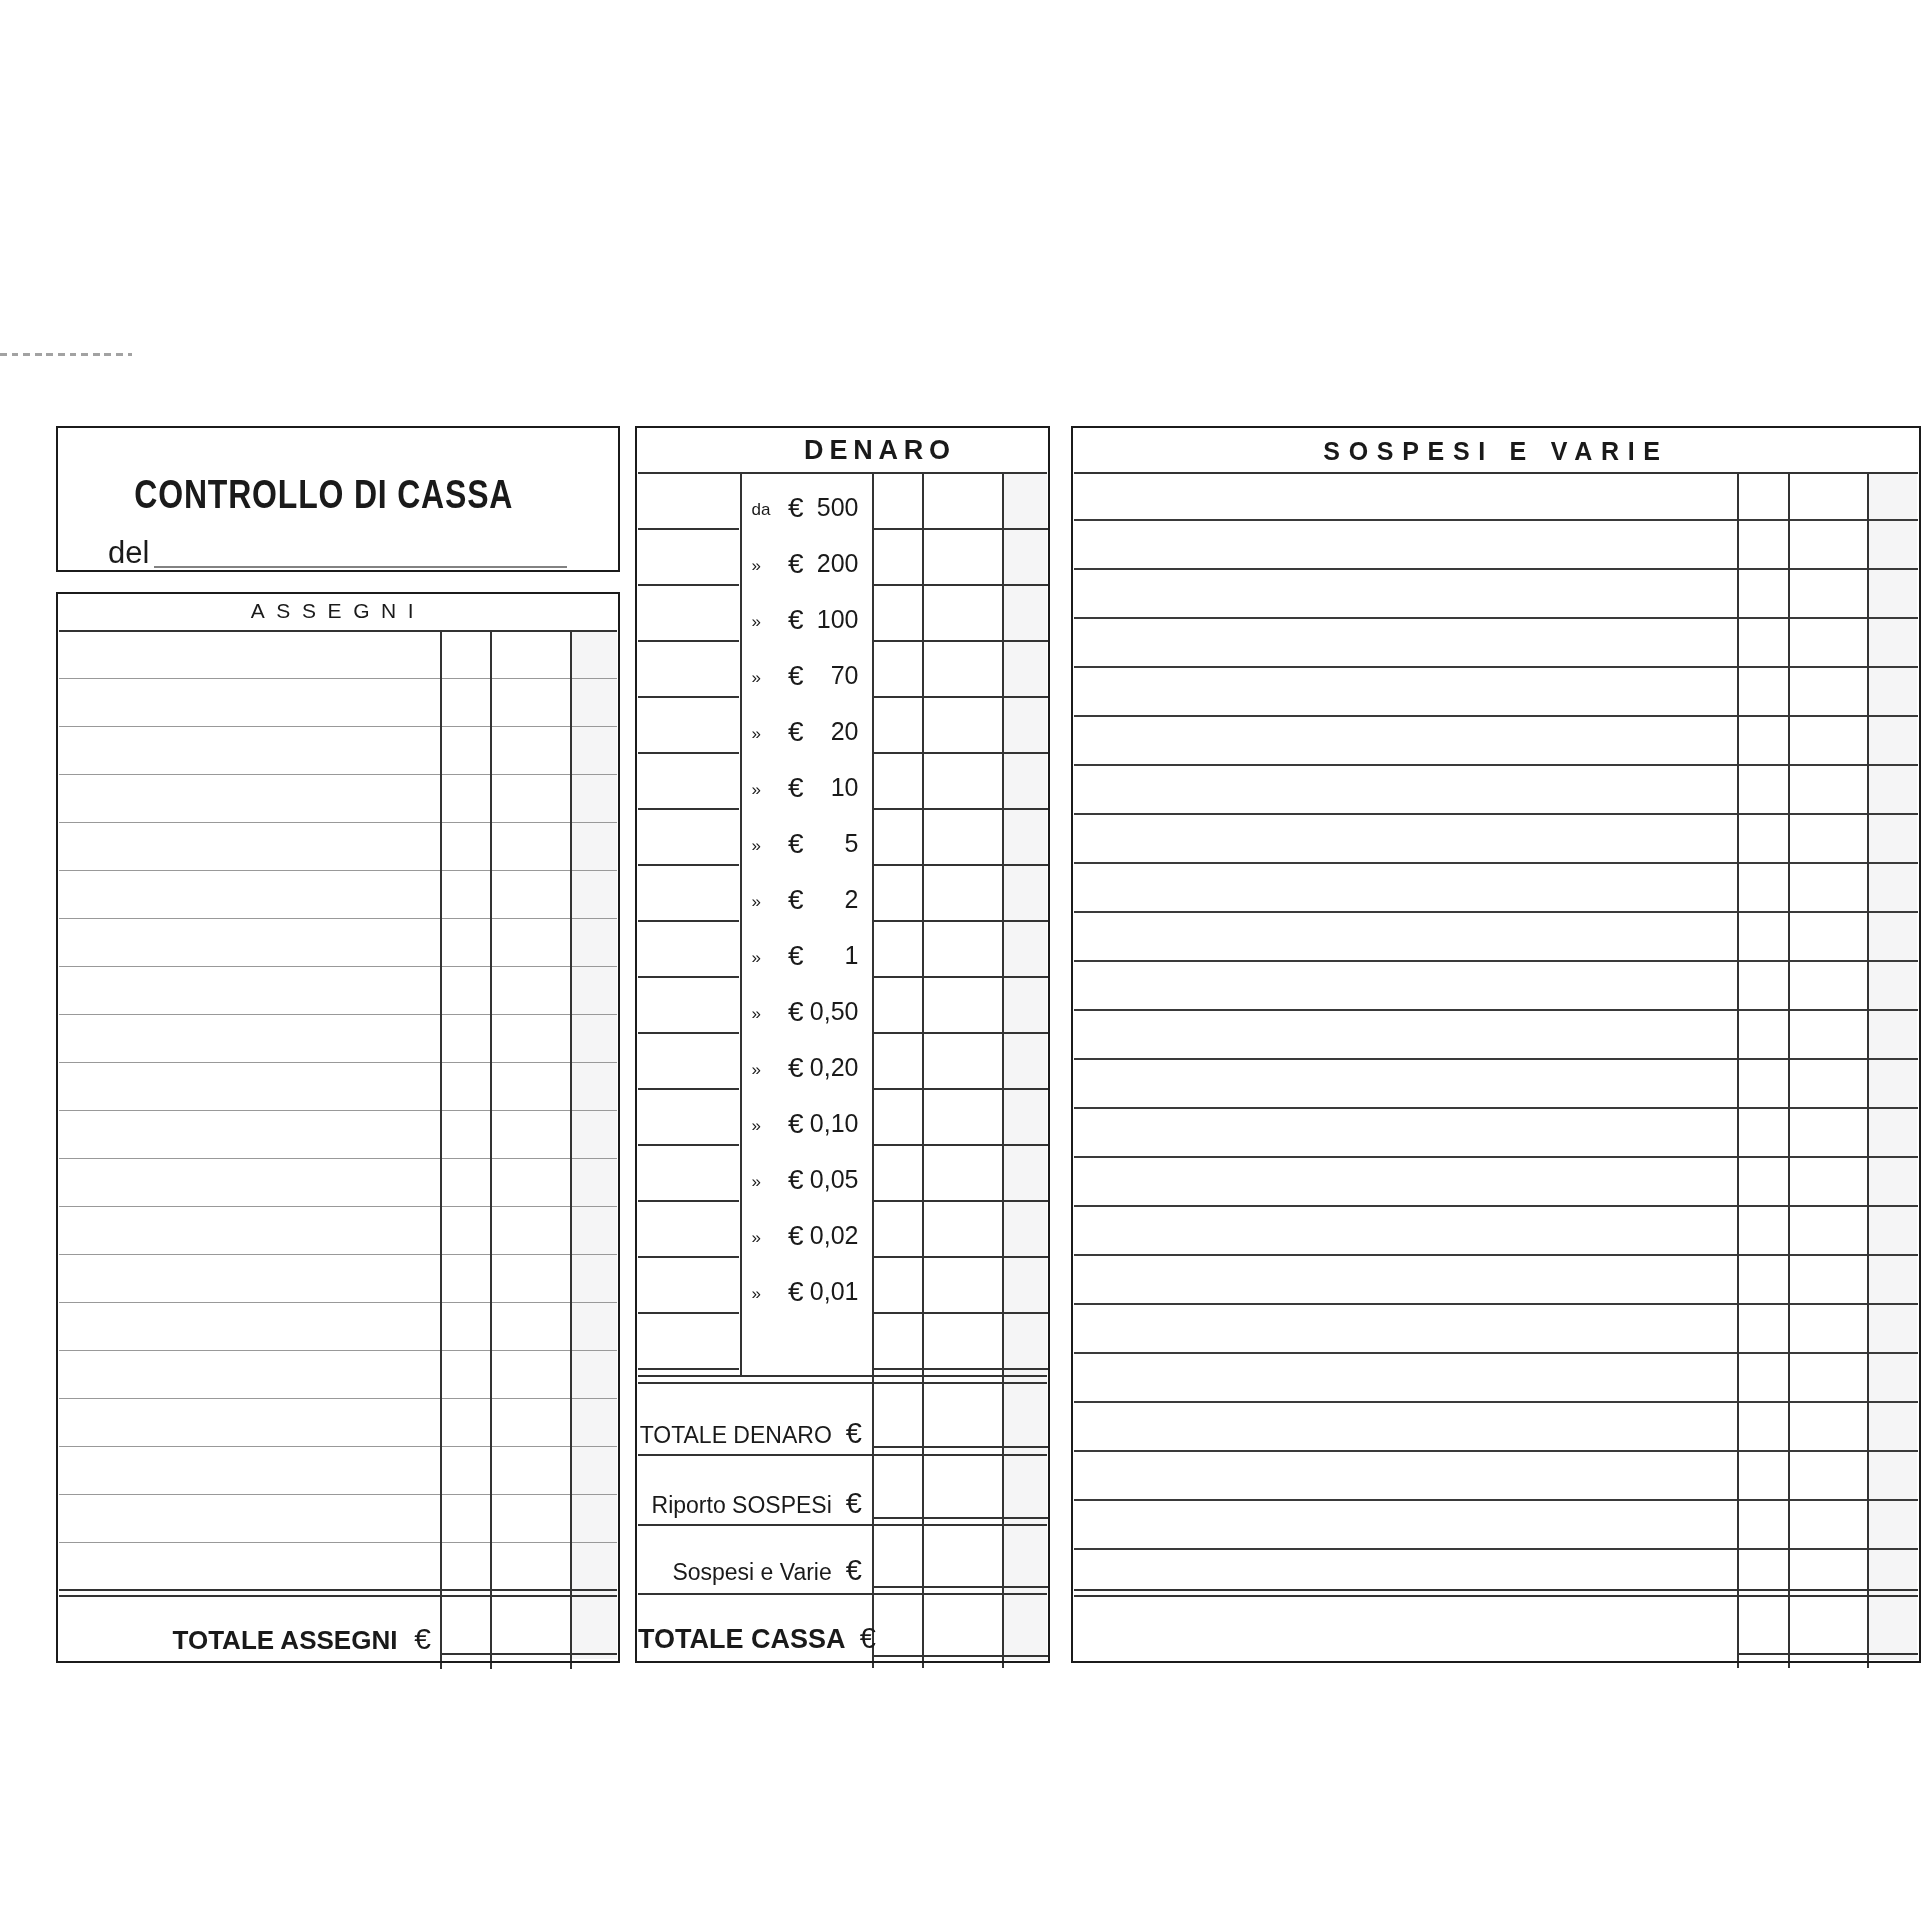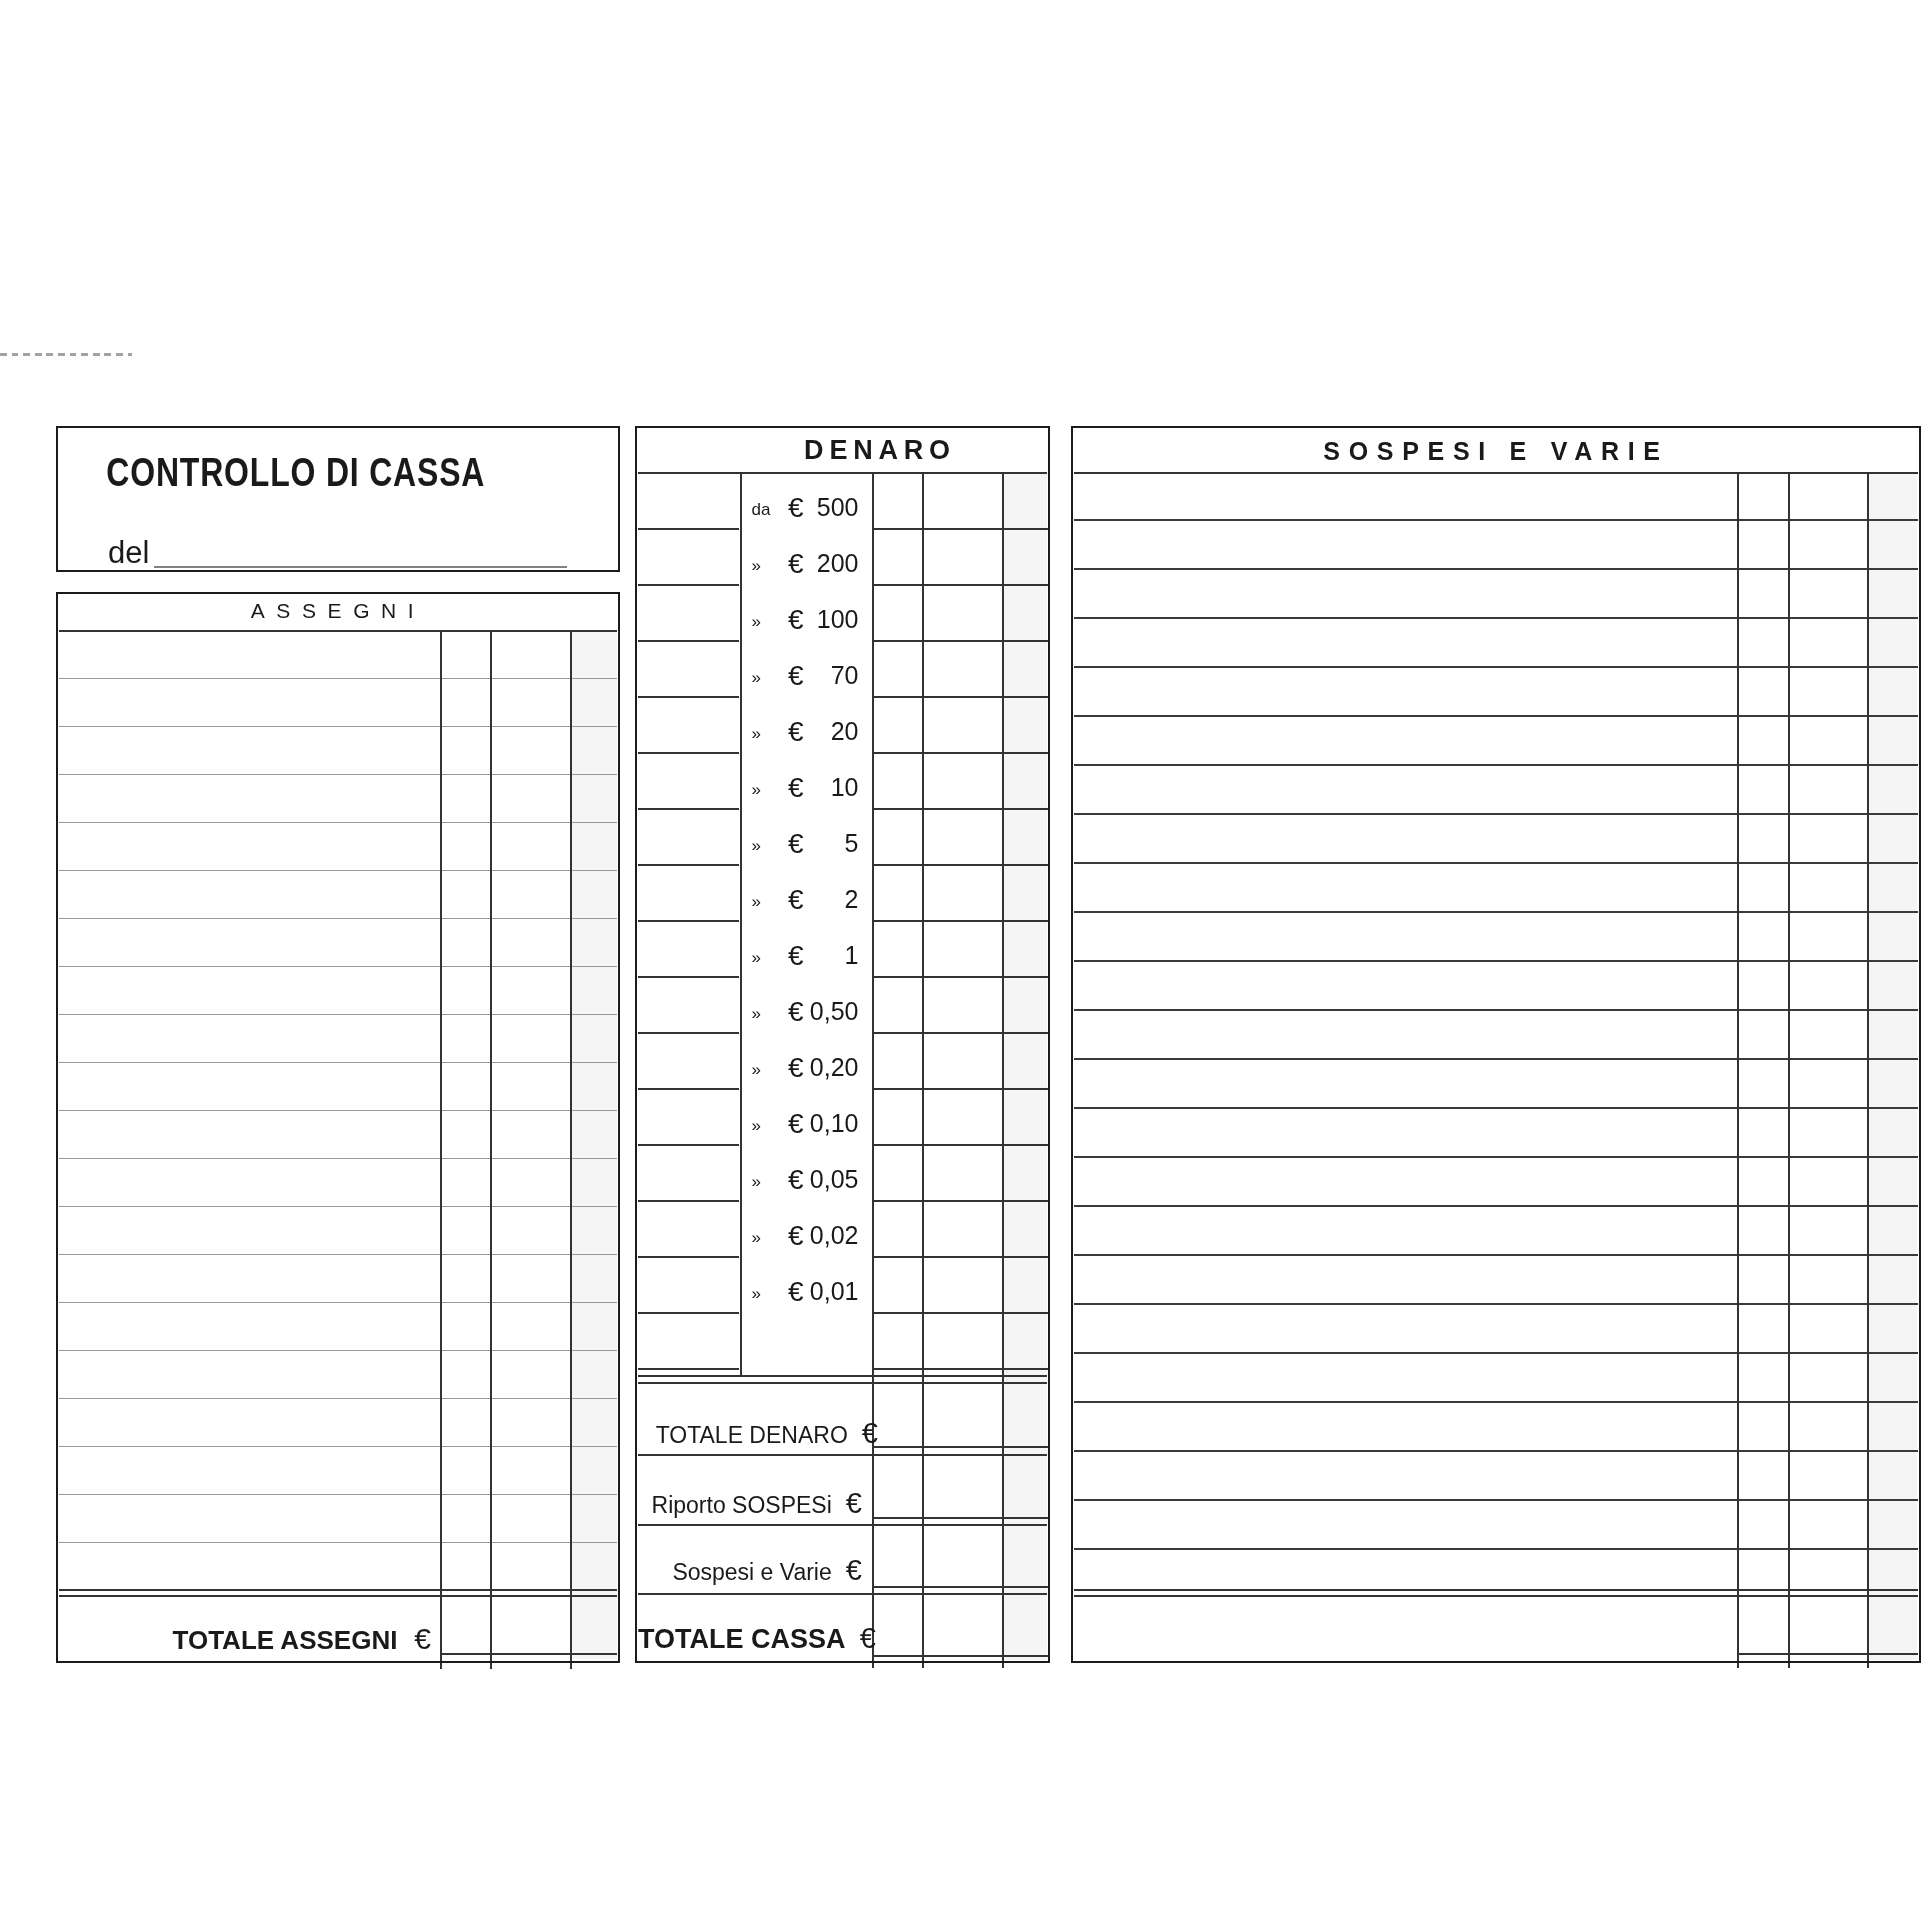--- a/index.html
+++ b/index.html
@@ -34,21 +34,21 @@
     background:repeating-linear-gradient(to bottom,transparent 0,transparent 54px,#333 54px,#333 56px);}
   .den-grid-amt{left:872px;top:474px;width:176px;height:903px;
     background:repeating-linear-gradient(to bottom,transparent 0,transparent 54px,#333 54px,#333 56px);}
 
   
   .vl{position:absolute;display:block;width:1.9px;background:#333;z-index:2;}
   .hl{position:absolute;display:block;height:1.9px;background:#333;z-index:3;}
 
   
   .hdr{position:absolute;text-align:center;z-index:4;white-space:nowrap;}
-  .title-wrap{left:56px;top:450px;width:480px;}
+  .title-wrap{left:56px;top:472px;width:480px;padding-left:28px;}
   .title-text{display:inline-block;font-weight:bold;font-size:40px;letter-spacing:1px;transform:scaleX(.80);transform-origin:center;}
   .assegni-hdr{left:56px;top:599px;width:564px;font-size:21px;letter-spacing:11.6px;}
   .denaro-hdr{left:635px;top:435px;width:490px;font-size:27px;font-weight:bold;letter-spacing:5.8px;}
   .sospesi-hdr{left:1071px;top:437px;width:850px;font-size:25px;font-weight:bold;letter-spacing:8.7px;}
 
   .del-label{position:absolute;left:108px;top:535px;font-size:31px;z-index:4;}
   .del-line{position:absolute;left:154px;top:566px;width:413px;height:1.9px;background:#828282;z-index:3;}
 
   
   .den-labels{position:absolute;left:740px;top:474px;width:132px;height:845px;z-index:4;}
@@ -57,21 +57,21 @@
   .den-euro{position:absolute;left:48px;bottom:5.8px;font-size:28px;}
   .den-value{position:absolute;right:13.5px;bottom:7.7px;font-size:25px;}
 
   
   .tot{position:absolute;text-align:right;z-index:4;white-space:nowrap;}
   .tot .eu{font-size:30px;margin-left:9.7px;font-weight:normal;}
   .left-total{left:59px;top:1622px;width:372px;font-size:26px;font-weight:bold;}
   .right-total{left:1074px;top:1622px;width:654px;font-size:26px;font-weight:bold;}
   .mid-total{left:638px;width:224px;font-size:23px;}
   .mid-total .eu{font-size:29px;margin-left:7.7px;}
-  .mt1{top:1417px;padding-left:16px;} .mt2{top:1487px;} .mt3{top:1554px;}
+  .mt1{top:1417px;} .mt2{top:1487px;} .mt3{top:1554px;}
   .mt4{top:1622px;font-size:27px;font-weight:bold;}
 </style>
 </head>
 <body>
 
 <div class="canvas">
 
   <i class="dashes"></i>
 
   <div class="hdr title-wrap">

